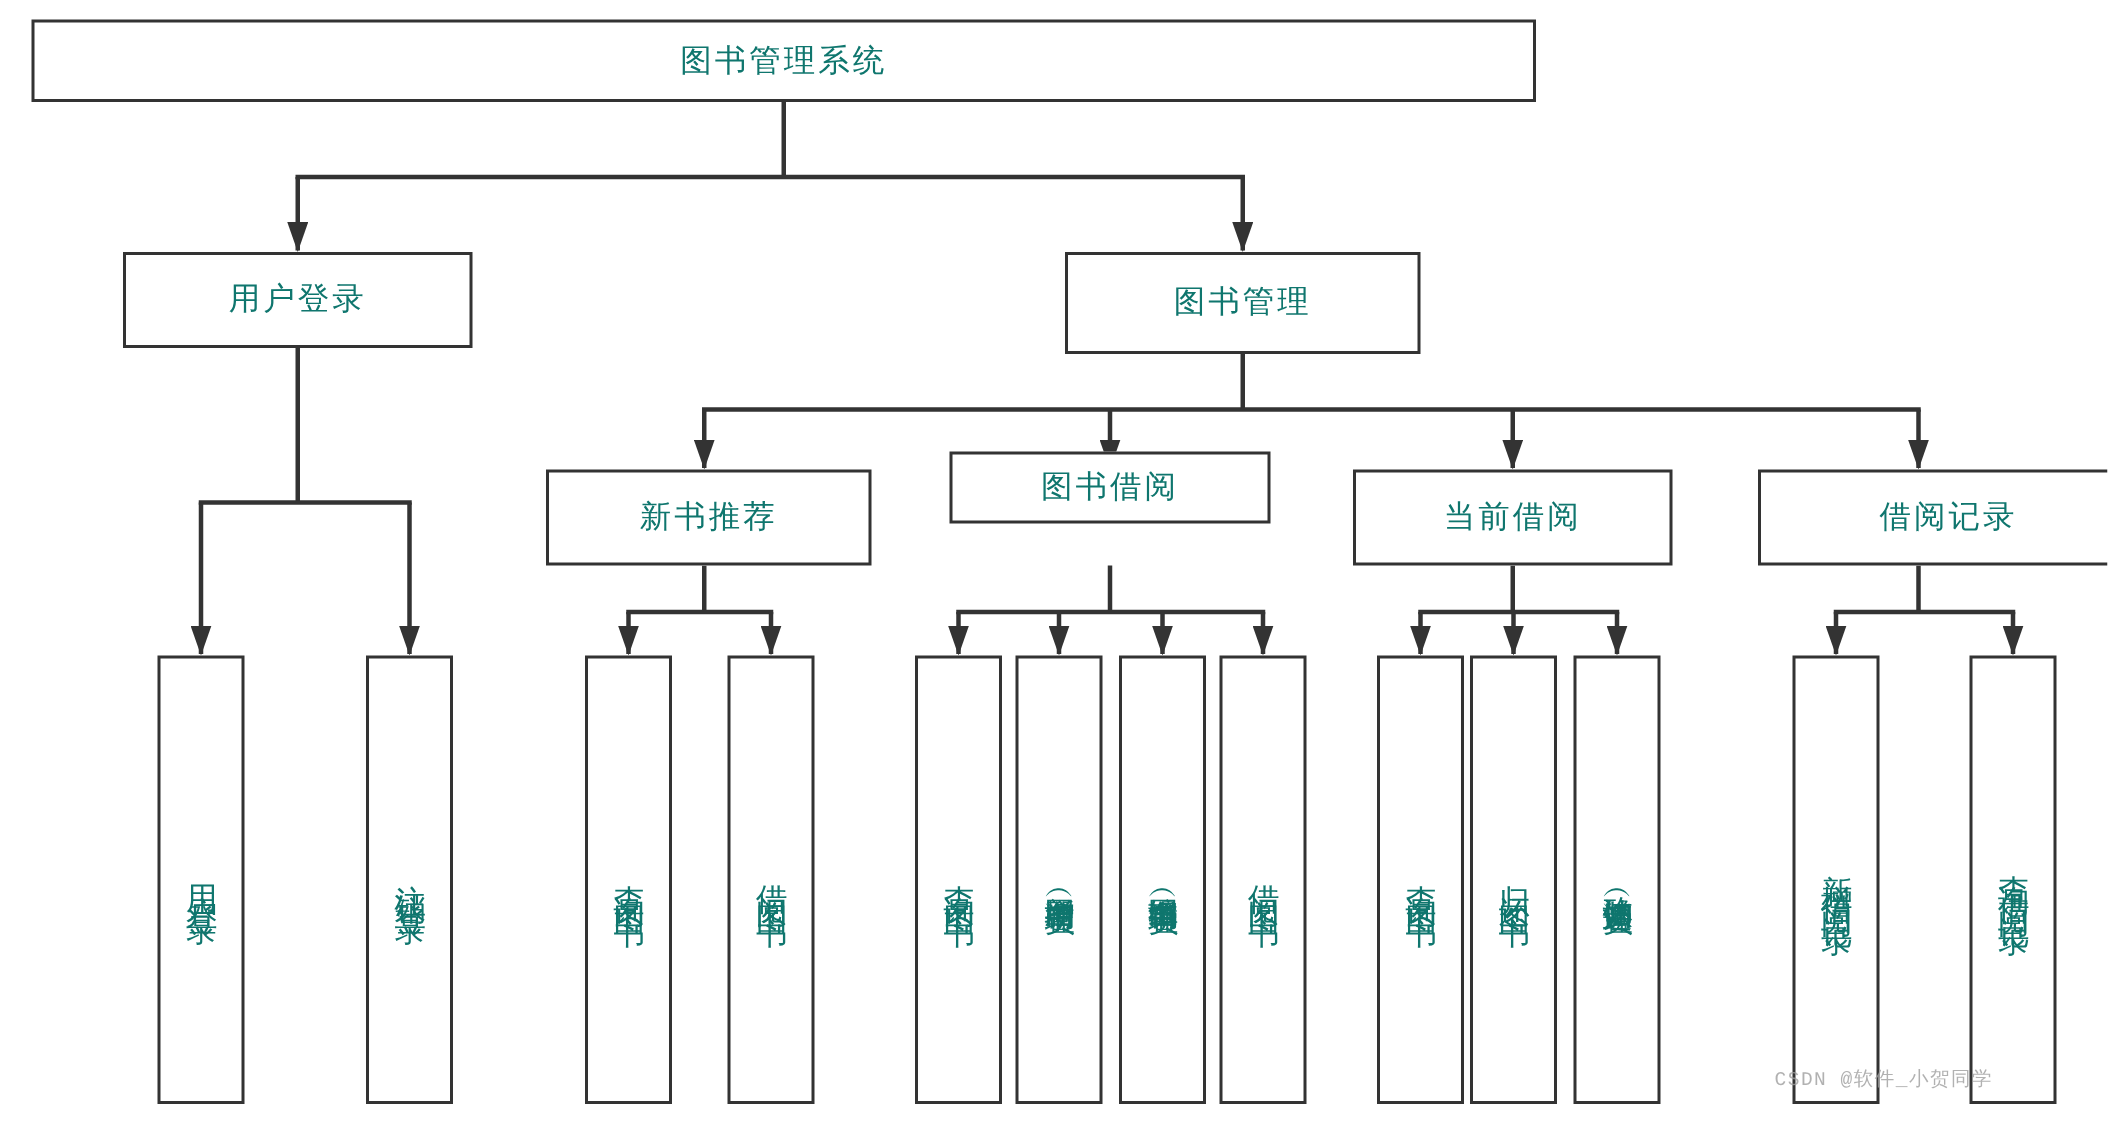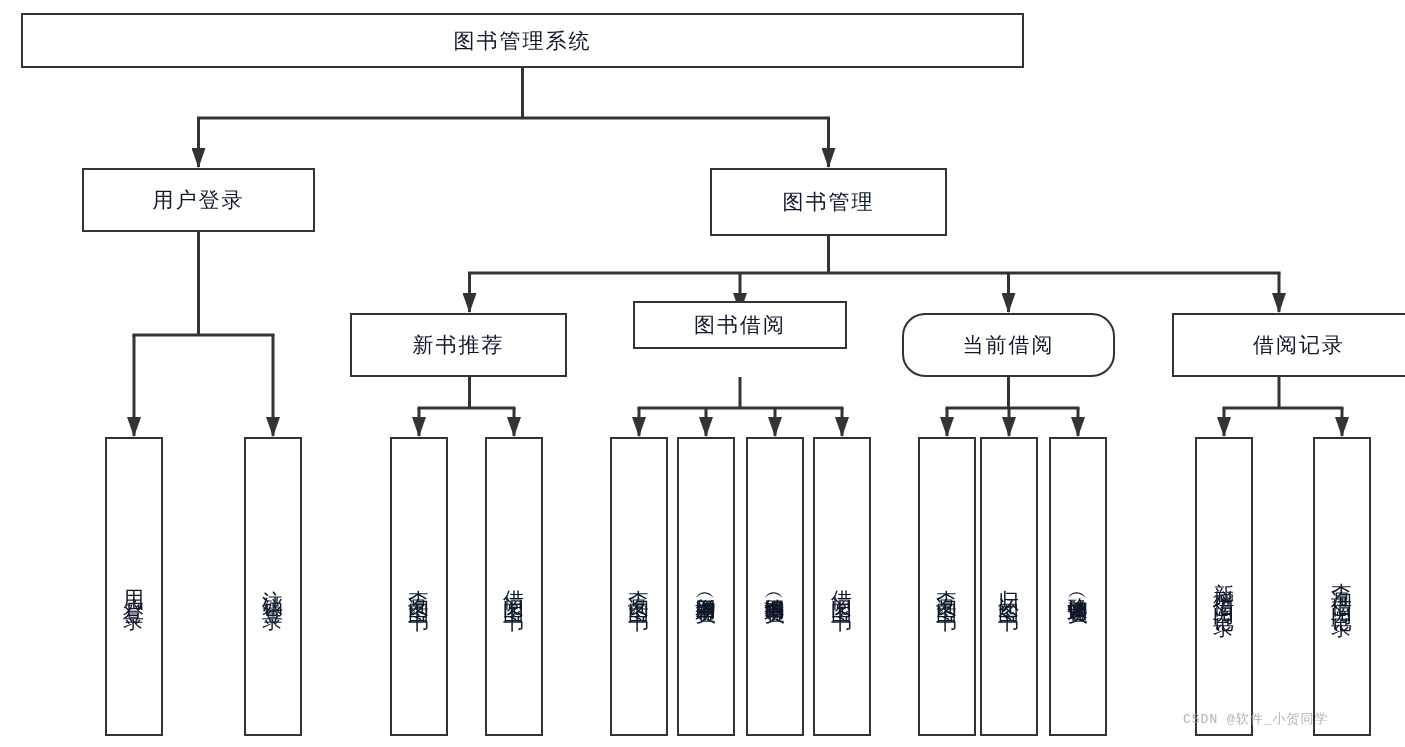--- a/index.html
+++ b/index.html
@@ -22,21 +22,21 @@
     height: 747px;
   }
   .node {
     position: absolute;
     box-sizing: border-box;
     background: #ffffff;
     border: 2.5px solid #333333;
     display: flex;
     align-items: center;
     justify-content: center;
-    color: #0f172a;
+    color: #0f766e;
     font-size: 21px;
     letter-spacing: 2px;
     text-align: left;
     line-height: 1.1;
   }
   .node.vertical span {
     writing-mode: vertical-rl;
     text-orientation: mixed;
     letter-spacing: 7px;
     font-size: 21px;
@@ -105,27 +105,27 @@
   <div id="nodes">
       <div class="node" style="left: 21px; top: 13px; width: 1003px; height: 55px;">
         <span>图书管理系统</span>
       </div>
       <div class="node" style="left: 82px; top: 168px; width: 233px; height: 64px;">
         <span>用户登录</span>
       </div>
       <div class="node" style="left: 710px; top: 168px; width: 237px; height: 68px;">
         <span>图书管理</span>
       </div>
-      <div class="node" style="left: 350px; top: 313px; width: 217px; height: 64px;">
+      <div class="node" style="left: 364px; top: 313px; width: 217px; height: 64px;">
         <span>新书推荐</span>
       </div>
       <div class="node" style="left: 633px; top: 301px; width: 214px; height: 48px;">
         <span>图书借阅</span>
       </div>
-      <div class="node" style="left: 902px; top: 313px; width: 213px; height: 64px; border-radius: 23px;">
+      <div class="node" style="left: 902px; top: 313px; width: 213px; height: 64px;">
         <span>当前借阅</span>
       </div>
       <div class="node" style="left: 1172px; top: 313px; width: 254px; height: 64px;">
         <span>借阅记录</span>
       </div>
       <div class="node vertical" style="left: 105px; top: 437px; width: 58px; height: 299px;">
         <span>用户登录</span>
       </div>
       <div class="node vertical" style="left: 244px; top: 437px; width: 58px; height: 299px;">
         <span>注销登录</span>

